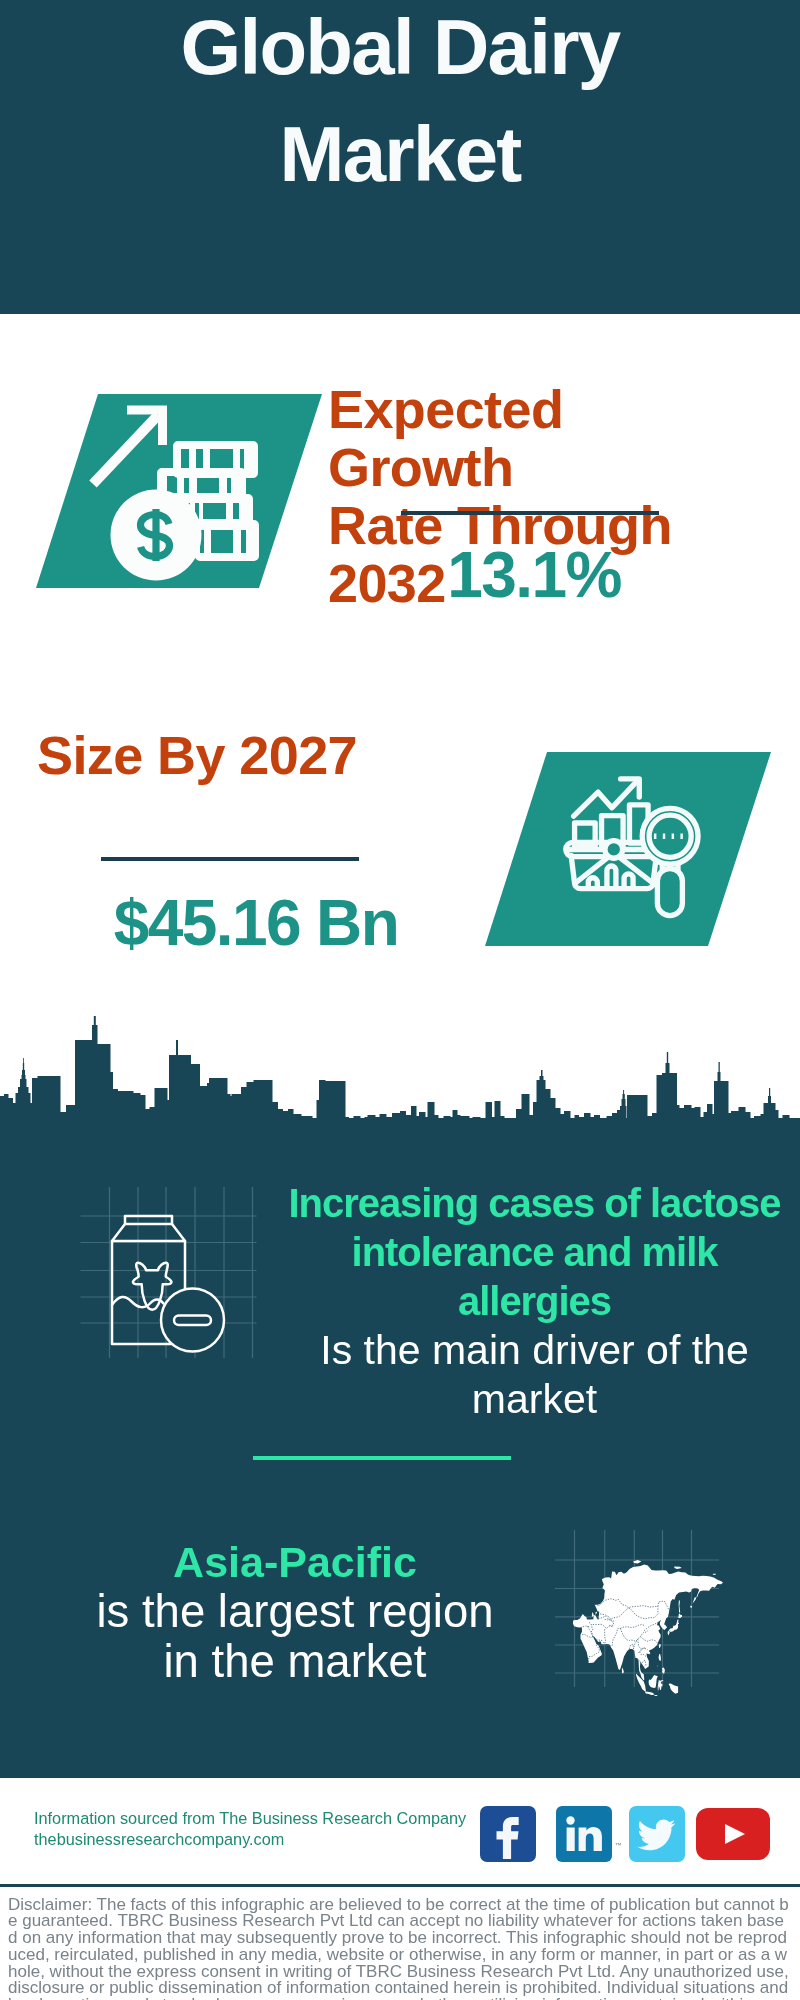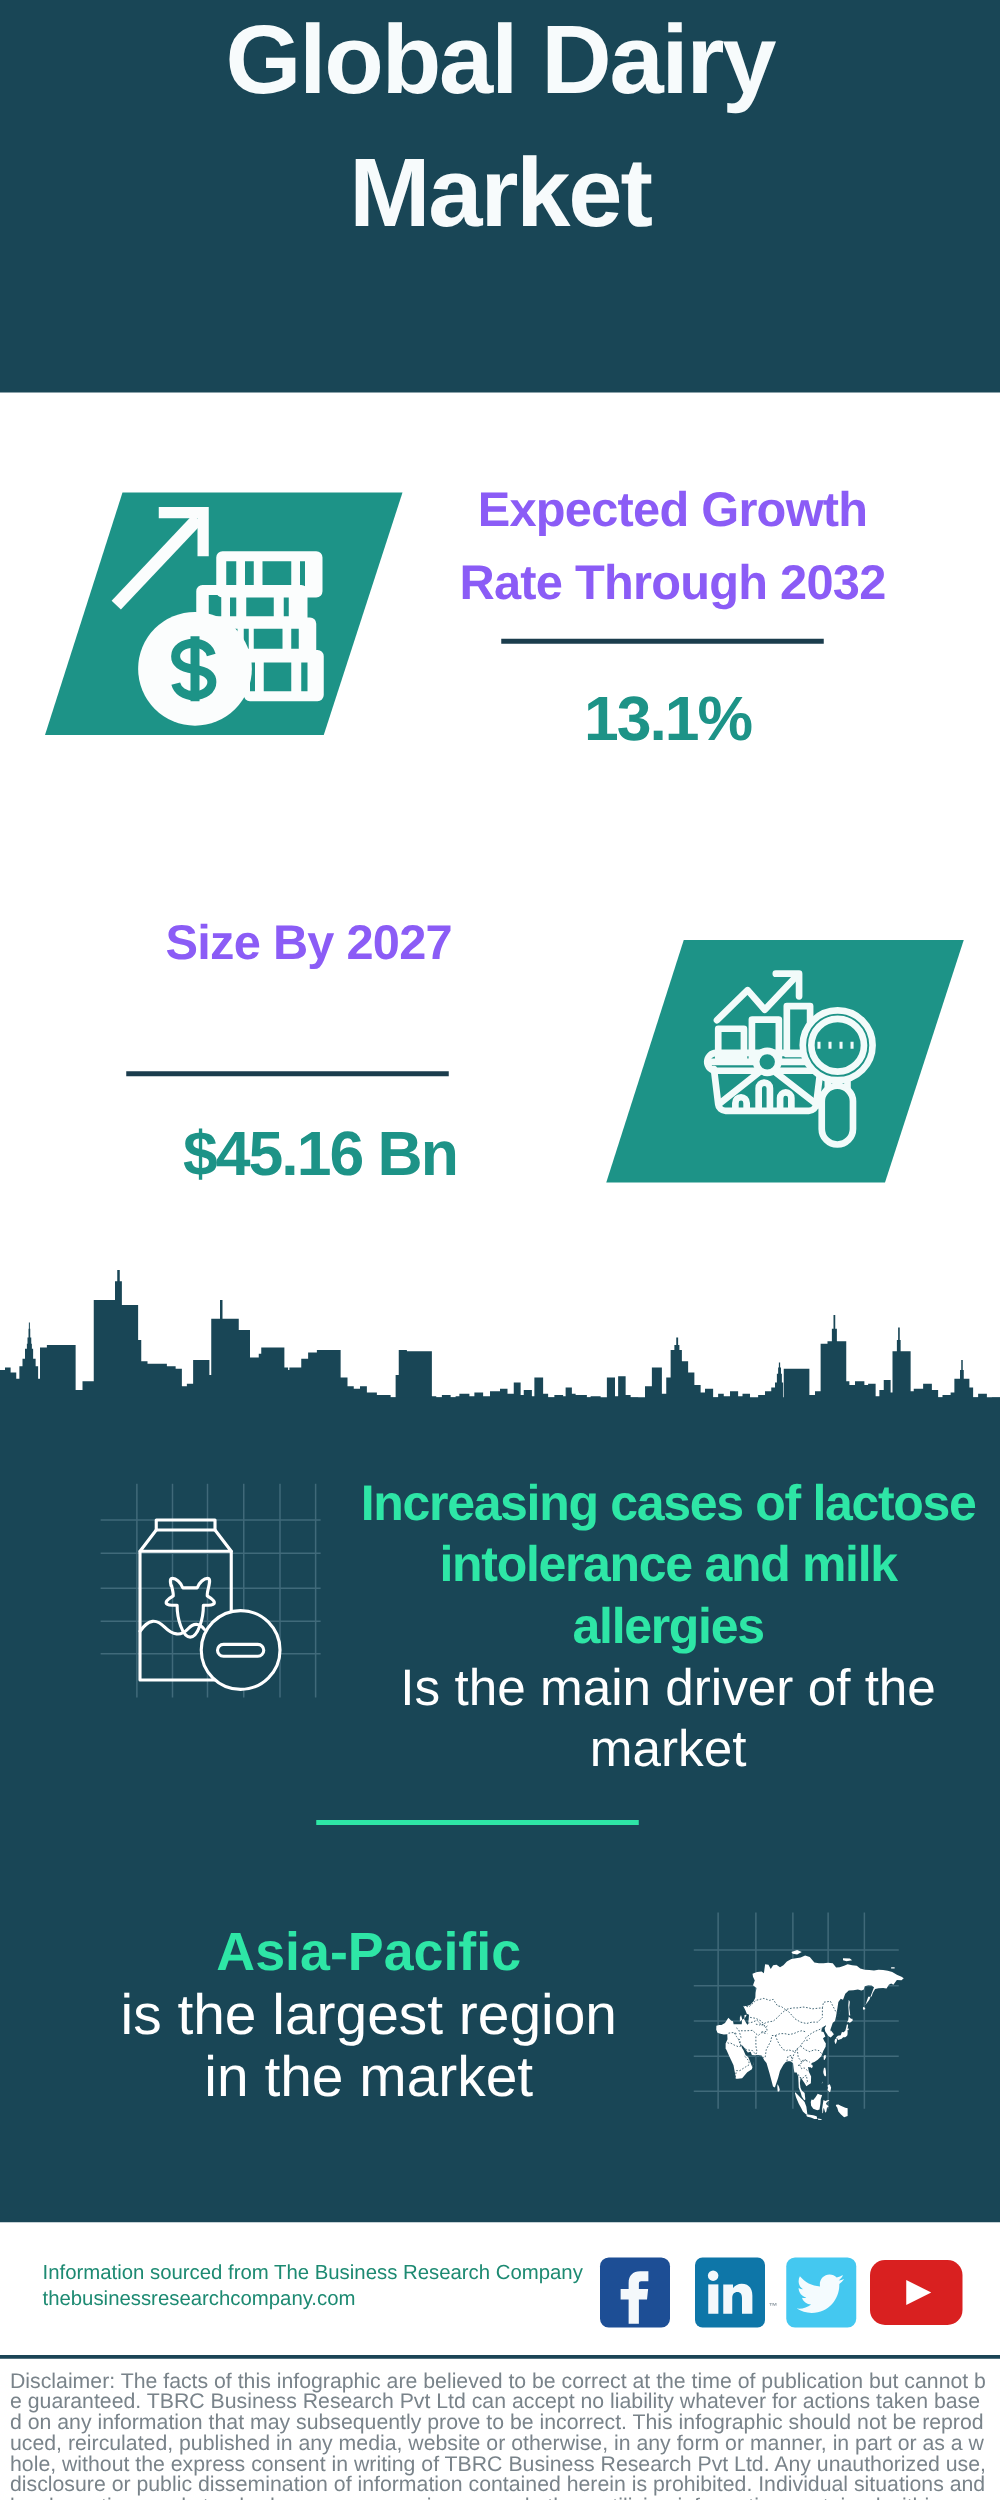--- a/index.html
+++ b/index.html
@@ -9,24 +9,24 @@
   .page{position:relative;width:800px;height:2000px;background:#fff;}
 
   
   .hdr{position:absolute;left:0;top:0;width:800px;height:314px;background:#194656;}
   .hdr-title{position:absolute;left:0;top:-6px;width:800px;text-align:center;
              color:#f7fbfc;font-weight:700;font-size:78px;line-height:107px;
              letter-spacing:-1.7px;}
 
   
   .icon-svg{position:absolute;display:block;}
-  .stat-head{position:absolute;color:#8b5cf6;font-weight:700;font-size:39px;
-             line-height:58px;text-align:center;letter-spacing:-0.6px;}
+  .stat-head{position:absolute;color:#c2410c;font-weight:700;font-size:54px;
+             line-height:58px;text-align:left;letter-spacing:-0.6px;}
   .rule{position:absolute;background:#1b3d4d;height:4px;}
-  .stat-val{position:absolute;color:#1d9387;font-weight:700;font-size:50px;
+  .stat-val{position:absolute;color:#1d9387;font-weight:700;font-size:64px;
             line-height:77px;text-align:center;letter-spacing:-1.6px;}
 
   
   .dark{position:absolute;left:0;width:800px;background:#194656;}
   .skyline{position:absolute;left:0;display:block;}
 
   .ins-green{color:#2ee6a6;font-weight:700;}
   .ins-white{color:#ffffff;font-weight:400;}
   .ins-text{position:absolute;font-size:35px;line-height:49px;text-align:center;}
   .mid-rule{position:absolute;background:#2ca584;height:4px;}

